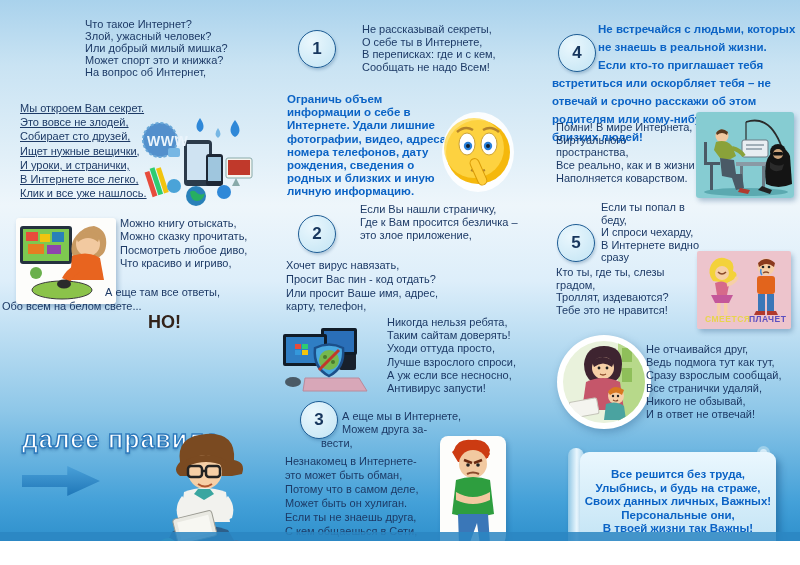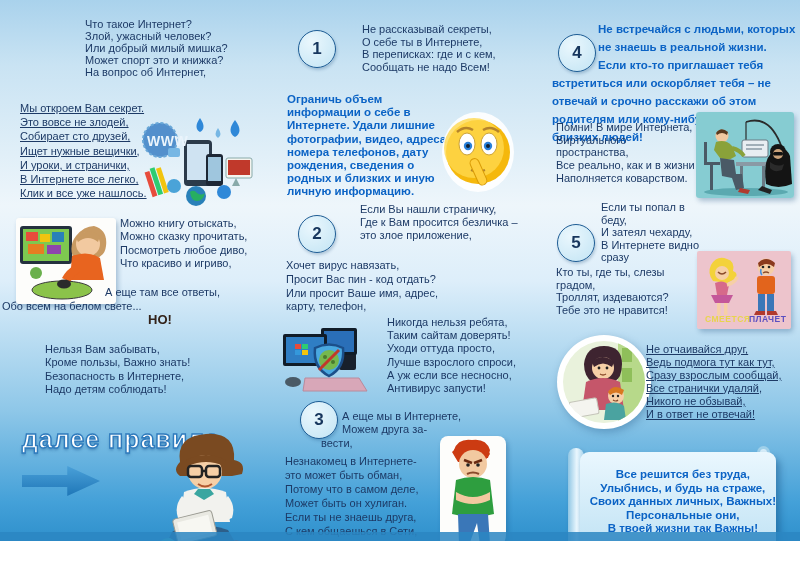--- a/index.html
+++ b/index.html
@@ -11,21 +11,21 @@
   .abs{position:absolute;}
   .poem{color:#1d3a66;font-size:11px;line-height:13.4px;white-space:pre-line;}
   .tip{color:#0b63c5;font-weight:700;font-size:11.5px;line-height:13.2px;white-space:pre-line;}
   .num-circle{
     width:36px;height:36px;border-radius:50%;
     background:radial-gradient(circle at 35% 30%,#eaf7fd,#c2e4f4);
     border:1.6px solid #1d5c94;display:flex;align-items:center;justify-content:center;
     color:#17365d;font-weight:700;font-size:17px;
     box-shadow:1px 2px 3px rgba(20,70,120,.25);
   }
-  .but-label{color:#33231a;font-weight:700;font-size:13px;}
+  .but-label{color:#33231a;font-weight:700;font-size:18px;}
   .next-label{
     color:#fff;font-weight:700;font-size:25px;letter-spacing:1px;
     -webkit-text-stroke:1.4px #2f7bbd;
     text-shadow:0 2px 3px rgba(25,85,145,.55);
   }
   .arrow{
     width:78px;height:30px;
     background:linear-gradient(180deg,#4aa0d8,#1f77b8);
     clip-path:polygon(0 30%,58% 30%,58% 0,100% 50%,58% 100%,58% 70%,0 70%);
   }
@@ -35,21 +35,21 @@
     border:2px solid #0d5a96;box-shadow:2px 3px 4px rgba(10,60,110,.4);
     display:flex;flex-direction:column;align-items:center;justify-content:center;gap:3px;
   }
   .pin-label{color:#12304f;font-weight:700;font-size:10px;}
   .pin-field{width:58px;height:13px;background:#fff;border:1px solid #9fc6de;}
   .photo-card{background:#fdfdfb;border-radius:4px;box-shadow:2px 3px 5px rgba(20,70,120,.3);}
   .banner-body{
     width:196px;height:100px;border-radius:9px;
     background:linear-gradient(180deg,#eaf7fe,#bfe2f4);
     box-shadow:4px 5px 7px rgba(10,60,110,.38);
-    display:flex;align-items:center;justify-content:flex-end;
+    display:flex;align-items:center;justify-content:center;
   }
   .banner-text{color:#0b63c5;font-weight:700;font-size:11.5px;line-height:13.6px;white-space:pre-line;text-align:center;}
   .banner-roll{
     width:16px;height:112px;border-radius:8px;
     background:linear-gradient(90deg,#8fc6e4,#eaf7fe 55%,#a9d4ec);
     box-shadow:2px 3px 4px rgba(10,60,110,.35);
   }
   .banner-curl{
     width:13px;height:13px;border-radius:50%;
     background:#d7eefa;border:3px solid #9fd0ea;box-sizing:border-box;
@@ -124,24 +124,20 @@
     </svg>
   </div>
 
   <div class="abs poem" style="left:120px;top:217px;line-height:13.3px;">Можно книгу отыскать,
 Можно сказку прочитать,
 Посмотреть любое диво,
 Что красиво и игриво,</div>
   <div class="abs poem" style="left:105px;top:286px;">А еще там все ответы,</div>
   <div class="abs poem" style="left:2px;top:300px;">Обо всем на белом свете...</div>
   <div class="abs but-label" style="left:148px;top:312px;">НО!</div>
-  <div class="abs poem" style="left:45px;top:343px;">Нельзя Вам забывать,
-Кроме пользы, Важно знать!
-Безопасность в Интернете,
-Надо детям соблюдать!</div>
 
   <div class="abs next-label" style="left:22px;top:425px;">далее правила</div>
   <div class="abs arrow" style="left:22px;top:466px;"></div>
 
   <div class="abs" style="left:142px;top:428px;">
     <svg width="118" height="132" viewBox="0 0 118 132">
       <path d="M38,34 q-4,-26 26,-28 q30,-2 28,26 q12,2 8,14 l-10,2 -52,0 q-8,-6 0,-14z" fill="#7a4a21"></path>
       <circle cx="63" cy="44" r="17" fill="#f6cfa6"></circle>
       <path d="M44,32 q20,-10 40,0 l-2,6 q-18,-8 -36,0z" fill="#7a4a21"></path>
       <rect x="46" y="38" width="14" height="11" rx="3" fill="none" stroke="#222" stroke-width="2.5"></rect>
@@ -306,21 +302,21 @@
       <path d="M74,50 q8,6 14,2 l-2,6 q-8,3 -12,-2z" fill="#2a2a2a"></path>
       <path d="M66,74 l10,4 -2,4 -12,-4z" fill="#222"></path>
     </svg>
   </div>
 
   <div class="abs num-circle" style="left:557px;top:224px;">
       <span>5</span>
     </div>
   <div class="abs poem" style="left:601px;top:201px;line-height:12.6px;">Если ты попал в
 беду,
-И затеял чехарду,
+И спроси чехарду,
 В Интернете видно
 сразу</div>
   <div class="abs poem" style="left:556px;top:266px;line-height:12.7px;">Кто ты, где ты, слезы
 градом,
 Троллят, издеваются?
 Тебе это не нравится!</div>
 
   <div class="abs photo-card" style="left:697px;top:251px;width:94px;height:78px;">
     <svg width="94" height="78" viewBox="0 0 94 78">
       <rect x="0" y="0" width="94" height="78" rx="2" fill="#edc4cc"></rect>
@@ -372,21 +368,21 @@
         <circle cx="62" cy="62" r="1.2" fill="#222"></circle>
         <path d="M57,66 q3,2 5,0" stroke="#8a4a2a" stroke-width="1.2" fill="none"></path>
         <path d="M50,70 q10,-4 18,2 l2,14 h-22z" fill="#4aa3a0"></path>
         <g transform="rotate(-10 28 74)">
           <rect x="14" y="66" width="28" height="16" rx="2" fill="#f4f4ef" stroke="#c5c5ba"></rect>
         </g>
       </g>
     </svg>
   </div>
 
-  <div class="abs poem" style="left:646px;top:343px;line-height:12.9px;text-decoration:underline;">Не отчаивайся друг,
+  <div class="abs poem" style="left:646px;top:343px;line-height:12.9px;">Не отчаивайся друг,
 Ведь подмога тут как тут,
 Сразу взрослым сообщай,
 Все странички удаляй,
 Никого не обзывай,
 И в ответ не отвечай!</div>
 
   <div class="abs banner-curl" style="left:757px;top:446px;"></div>
   <div class="abs banner-roll" style="left:568px;top:448px;"></div>
   <div class="abs banner-body" style="left:580px;top:452px;">
     <div class="banner-text">Все решится без труда,

